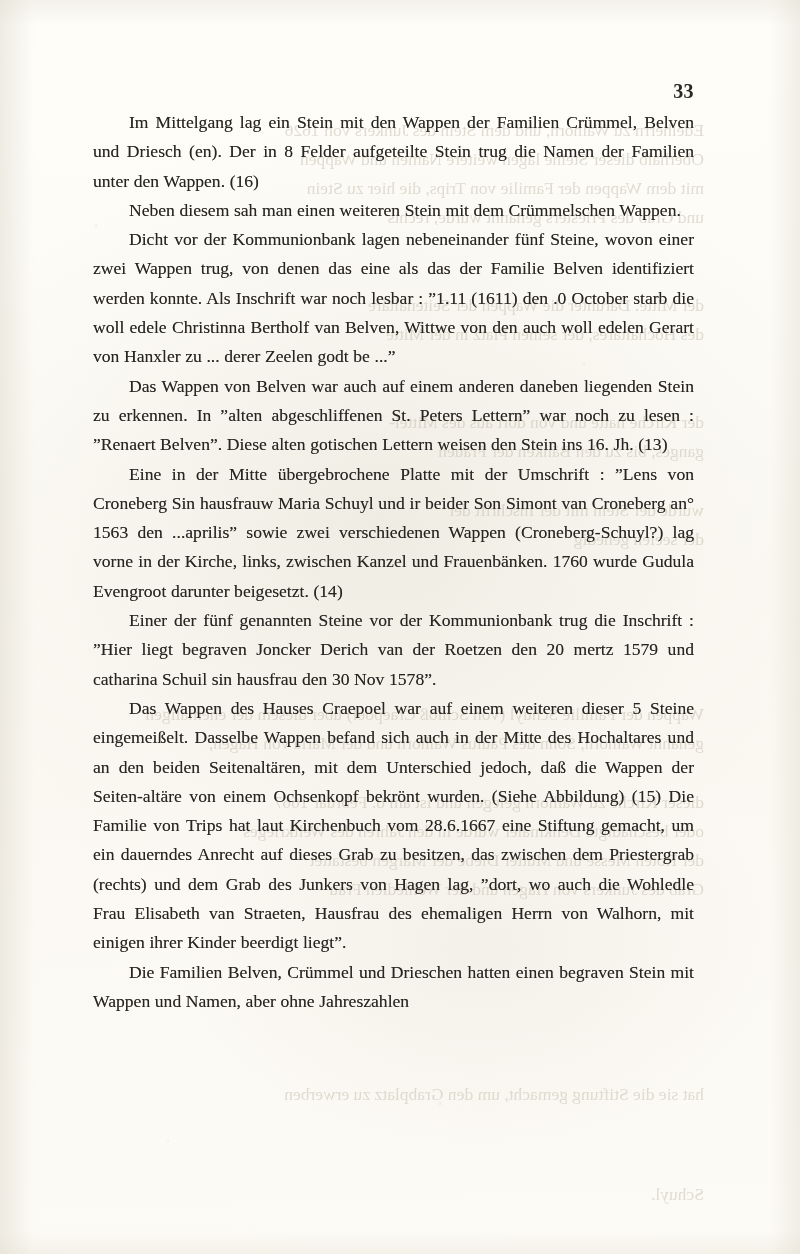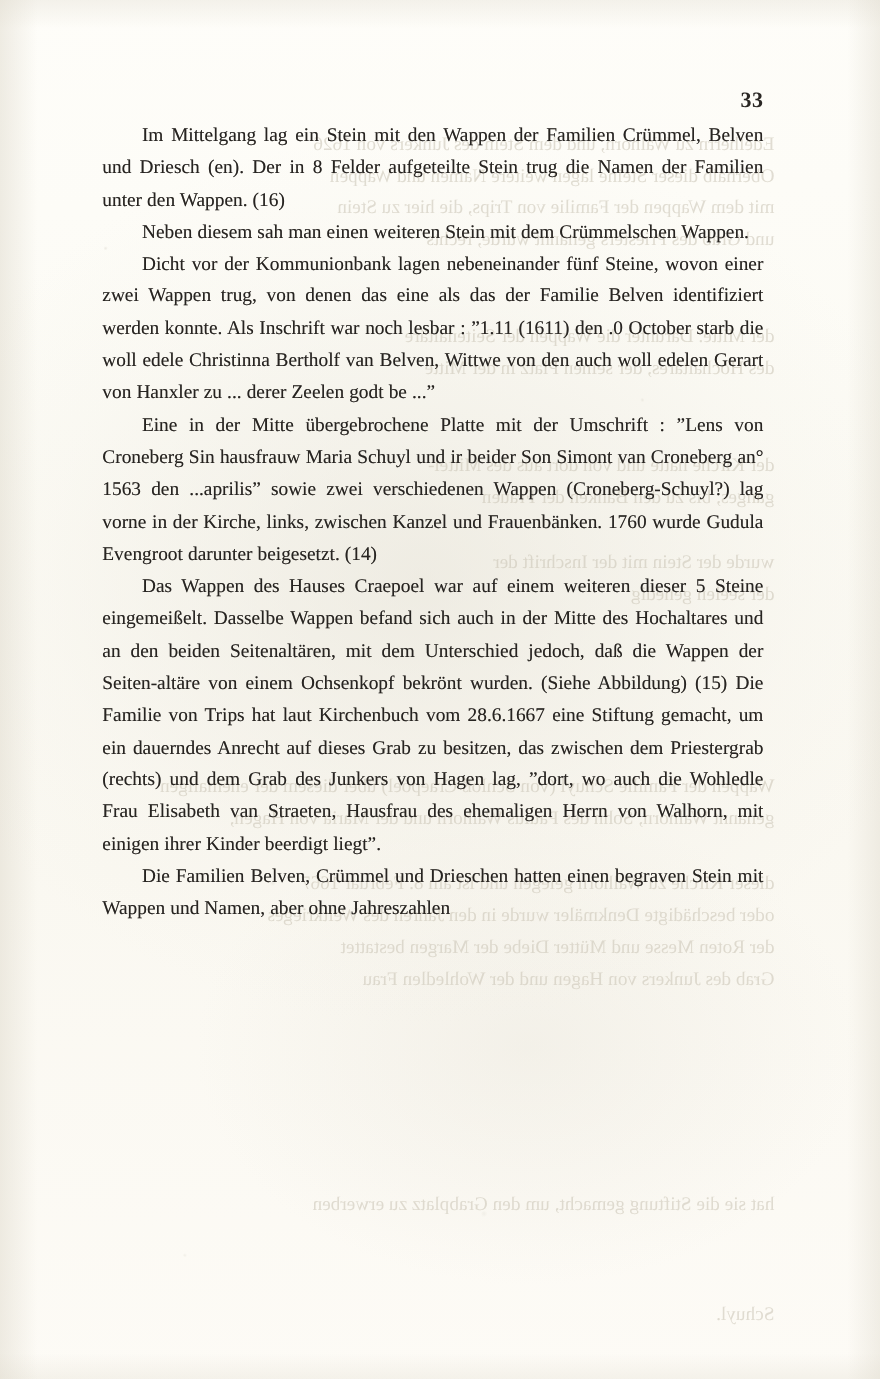--- a/index.html
+++ b/index.html
@@ -140,20 +140,22 @@
     <div class="st-block" style="top:1080px;">hat sie die Stiftung gemacht, um den Grabplatz zu erwerben</div>
     <div class="st-block" style="top:1180px;">Schuyl.</div>
   </div>
 
   <div class="folio">33</div>
 
   <div class="textblock">
     <p class="para">Im Mittelgang lag ein Stein mit den Wappen der Familien Crümmel, Belven und Driesch (en). Der in 8 Felder aufgeteilte Stein trug die Namen der Familien unter den Wappen. (16)</p>
     <p class="para">Neben diesem sah man einen weiteren Stein mit dem Crümmelschen Wappen.</p>
     <p class="para">Dicht vor der Kommunionbank lagen nebeneinander fünf Steine, wovon einer zwei Wappen trug, von denen das eine als das der Familie Belven identifiziert werden konnte. Als Inschrift war noch lesbar : ”1.11 (1611) den .0 October starb die woll edele Christinna Bertholf van Belven, Wittwe von den auch woll edelen Gerart von Hanxler zu ... derer Zeelen godt be ...”</p>
+    <p class="para">Das Wappen von Belven war auch auf einem anderen daneben liegenden Stein zu erkennen. In ”alten abgeschliffenen St. Peters Lettern” war noch zu lesen : ”Renaert Belven”. Diese alten gotischen Lettern weisen den Stein ins 16. Jh. (13)</p>
     <p class="para">Eine in der Mitte übergebrochene Platte mit der Umschrift : ”Lens von Croneberg Sin hausfrauw Maria Schuyl und ir beider Son Simont van Croneberg an° 1563 den ...aprilis” sowie zwei verschiedenen Wappen (Croneberg-Schuyl?) lag vorne in der Kirche, links, zwischen Kanzel und Frauenbänken. 1760 wurde Gudula Evengroot darunter beigesetzt. (14)</p>
+    <p class="para">Einer der fünf genannten Steine vor der Kommunionbank trug die Inschrift : ”Hier liegt begraven Joncker Derich van der Roetzen den 20 mertz 1579 und catharina Schuil sin hausfrau den 30 Nov 1578”.</p>
     <p class="para">Das Wappen des Hauses Craepoel war auf einem weiteren dieser 5 Steine eingemeißelt. Dasselbe Wappen befand sich auch in der Mitte des Hochaltares und an den beiden Seitenaltären, mit dem Unterschied jedoch, daß die Wappen der Seiten-altäre von einem Ochsenkopf bekrönt wurden. (Siehe Abbildung) (15) Die Familie von Trips hat laut Kirchenbuch vom 28.6.1667 eine Stiftung gemacht, um ein dauerndes Anrecht auf dieses Grab zu besitzen, das zwischen dem Priestergrab (rechts) und dem Grab des Junkers von Hagen lag, ”dort, wo auch die Wohledle Frau Elisabeth van Straeten, Hausfrau des ehemaligen Herrn von Walhorn, mit einigen ihrer Kinder beerdigt liegt”.</p>
     <p class="para">Die Familien Belven, Crümmel und Drieschen hatten einen begraven Stein mit Wappen und Namen, aber ohne Jahreszahlen</p>
   </div>
 
   <div class="grain"></div>
   <div class="vignette"></div>
 </div>
 
 </body></html>

